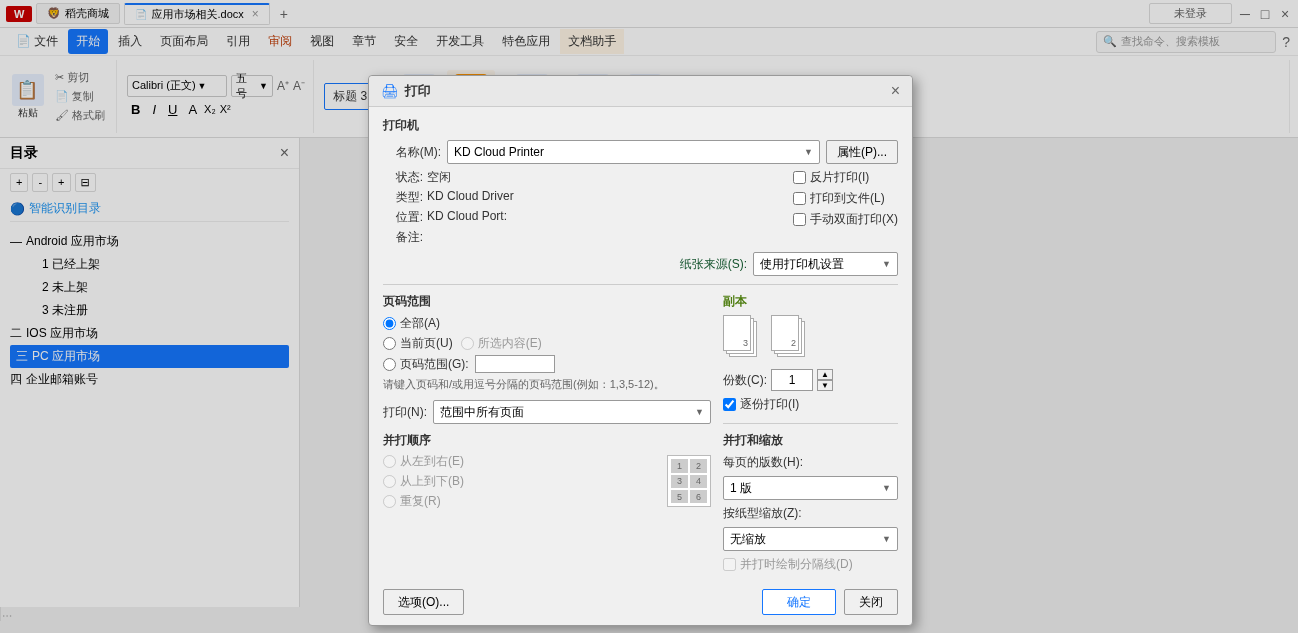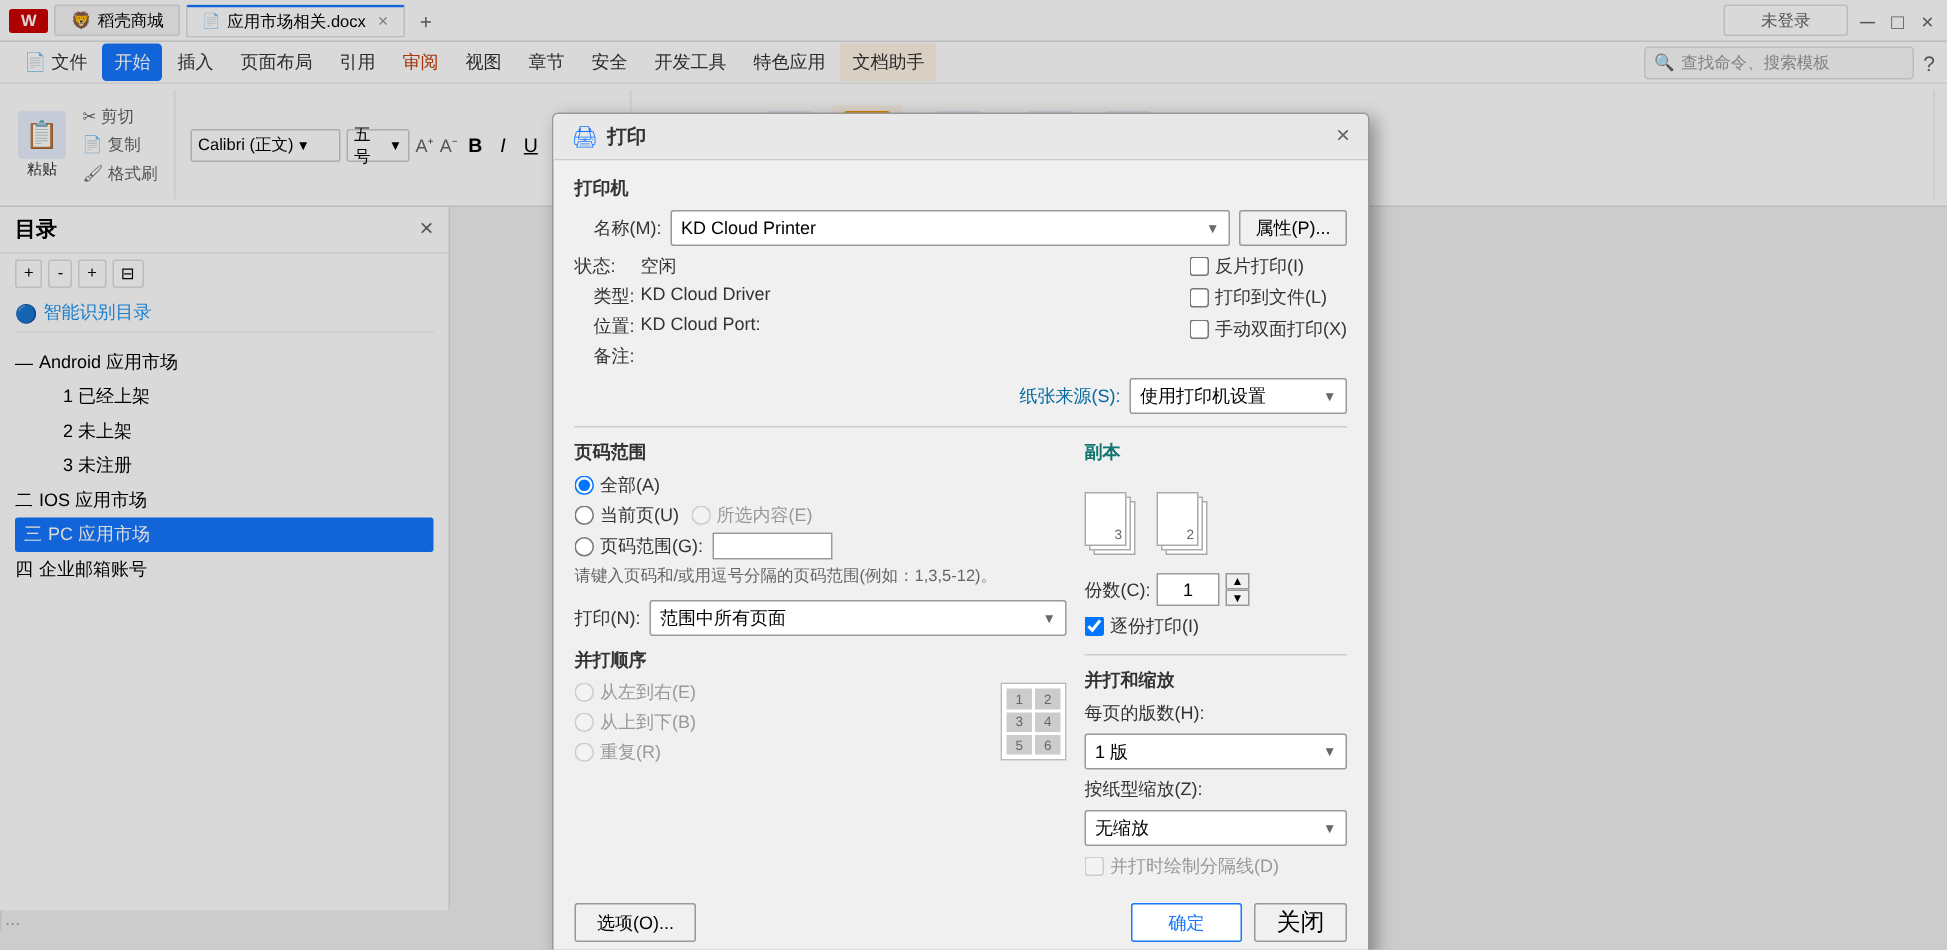--- a/index.html
+++ b/index.html
@@ -66,21 +66,21 @@
         <span style="font-size:10px;color:#333;">粘贴</span>
       </div>
       <div style="display:flex;flex-direction:column;gap:2px;">
         <div style="display:flex;align-items:center;gap:2px;cursor:pointer;padding:1px 3px;font-size:11px;color:#666;">✂ 剪切</div>
         <div style="display:flex;align-items:center;gap:2px;cursor:pointer;padding:1px 3px;font-size:11px;color:#666;">📄 复制</div>
         <div style="display:flex;align-items:center;gap:2px;cursor:pointer;padding:1px 3px;font-size:11px;color:#666;">🖌 格式刷</div>
       </div>
     </div>
 
     <div style="display:flex;align-items:center;gap:4px;padding:0 8px;border-right:1px solid #eee;">
-      <div style="display:flex;gap:3px;">
+      <div style="display:flex;flex-direction:column;gap:3px;">
         <div style="display:flex;align-items:center;gap:4px;">
           <div style="height:22px;border:1px solid #ccc;border-radius:2px;padding:0 4px;font-size:11px;display:flex;align-items:center;gap:2px;cursor:pointer;width:100px;">Calibri (正文) <span style="font-size:9px;">▼</span></div>
           <div style="height:22px;border:1px solid #ccc;border-radius:2px;padding:0 4px;font-size:11px;display:flex;align-items:center;gap:2px;cursor:pointer;width:42px;">五号 <span style="font-size:9px;">▼</span></div>
           <span style="cursor:pointer;font-size:12px;color:#666;">A⁺</span>
           <span style="cursor:pointer;font-size:12px;color:#666;">A⁻</span>
         </div>
         <div style="display:flex;align-items:center;gap:4px;">
           <span style="font-weight:bold;cursor:pointer;font-size:13px;padding:1px 3px;border:1px solid transparent;">B</span>
           <span style="font-style:italic;cursor:pointer;font-size:13px;padding:1px 3px;border:1px solid transparent;">I</span>
           <span style="text-decoration:underline;cursor:pointer;font-size:13px;padding:1px 3px;border:1px solid transparent;">U</span>
@@ -191,21 +191,21 @@
         <div style="flex:1; height:24px; border:1px solid #999; border-radius:2px; background:#fff; padding:0 6px; font-size:12px; display:flex; align-items:center; justify-content:space-between; cursor:pointer;">
           <span>KD Cloud Printer</span>
           <span style="font-size:9px; color:#666;">▼</span>
         </div>
         <button style="height:24px; padding:0 10px; border:1px solid #999; border-radius:2px; background:#f0f0f0; cursor:pointer; font-size:12px; white-space:nowrap;">属性(P)...</button>
       </div>
 
       <div style="display:flex; gap:10px; margin-bottom:6px;">
         <div style="flex:1; font-size:12px; color:#333;">
           <div style="display:flex; gap:4px; margin-bottom:3px;">
-            <span style="width:40px; text-align:left; flex-shrink:0;">状态:</span>
+            <span style="width:40px; text-align:right; flex-shrink:0;">状态:</span>
             <span>空闲</span>
           </div>
           <div style="display:flex; gap:4px; margin-bottom:3px;">
             <span style="width:40px; text-align:right; flex-shrink:0;">类型:</span>
             <span>KD Cloud Driver</span>
           </div>
           <div style="display:flex; gap:4px; margin-bottom:3px;">
             <span style="width:40px; text-align:right; flex-shrink:0;">位置:</span>
             <span>KD Cloud Port:</span>
           </div>
@@ -224,21 +224,21 @@
             <span>打印到文件(L)</span>
           </label>
           <label style="display:flex; align-items:center; gap:4px; cursor:pointer;">
             <input type="checkbox" style="margin: 0px;">
             <span>手动双面打印(X)</span>
           </label>
         </div>
       </div>
 
       <div style="display:flex; align-items:center; gap:6px; margin-bottom:8px; justify-content:flex-end;">
-        <span style="font-size:12px; color:#0369a1;">纸张来源(S):</span>
+        <span style="font-size:12px; color:#14532d;">纸张来源(S):</span>
         <div style="width:145px; height:24px; border:1px solid #999; border-radius:2px; background:#fff; padding:0 6px; font-size:12px; display:flex; align-items:center; justify-content:space-between; cursor:pointer;">
           <span>使用打印机设置</span>
           <span style="font-size:9px; color:#666;">▼</span>
         </div>
       </div>
 
       <hr style="border:none; border-top:1px solid #ccc; margin:4px 0 8px;">
 
       <div style="display:flex; gap:12px;">
 
@@ -299,21 +299,21 @@
               <div style="background:#ccc; display:flex; align-items:center; justify-content:center; font-size:9px; color:#666;">3</div>
               <div style="background:#ccc; display:flex; align-items:center; justify-content:center; font-size:9px; color:#666;">4</div>
               <div style="background:#ccc; display:flex; align-items:center; justify-content:center; font-size:9px; color:#666;">5</div>
               <div style="background:#ccc; display:flex; align-items:center; justify-content:center; font-size:9px; color:#666;">6</div>
             </div>
           </div>
         </div>
 
         <div style="width:175px;">
 
-          <div style="font-size:12px; font-weight:bold; color:#0f766e; margin-bottom:18px;">副本</div>
+          <div style="font-size:12px; font-weight:bold; color:#4d7c0f; margin-bottom:5px;">副本</div>
 
           <div style="display:flex; gap:6px; margin-bottom:6px; align-items:flex-end;">
 
             <div style="position:relative; width:42px; height:48px;">
               <div style="position:absolute; top:6px; left:6px; width:28px; height:36px; background:#fff; border:1px solid #aaa;"></div>
               <div style="position:absolute; top:3px; left:3px; width:28px; height:36px; background:#fff; border:1px solid #aaa;"></div>
               <div style="position:absolute; top:0; left:0; width:28px; height:36px; background:#fff; border:1px solid #aaa; display:flex; align-items:flex-end; justify-content:flex-end; padding:2px;">
                 <span style="font-size:9px; color:#666;">3</span>
               </div>
             </div>
@@ -366,18 +366,18 @@
             <span>并打时绘制分隔线(D)</span>
           </label>
         </div>
       </div>
     </div>
 
     <div style="display:flex; justify-content:space-between; padding:6px 14px 10px;">
       <button style="height:26px; padding:0 14px; border:1px solid #999; border-radius:2px; background:#f0f0f0; cursor:pointer; font-size:12px;">选项(O)...</button>
       <div style="display:flex; gap:8px;">
         <button style="height:26px; padding:0 24px; border:1px solid #1677ff; border-radius:2px; background:#fff; cursor:pointer; font-size:12px; color:#1677ff;">确定</button>
-        <button style="height:26px; padding:0 14px; border:1px solid #999; border-radius:2px; background:#f0f0f0; cursor:pointer; font-size:16px;">关闭</button>
+        <button style="height:26px; padding:0 14px; border:1px solid #999; border-radius:2px; background:#f0f0f0; cursor:pointer; font-size:12px;">关闭</button>
       </div>
     </div>
 
   </div>
 </div>
 
 </body></html>

